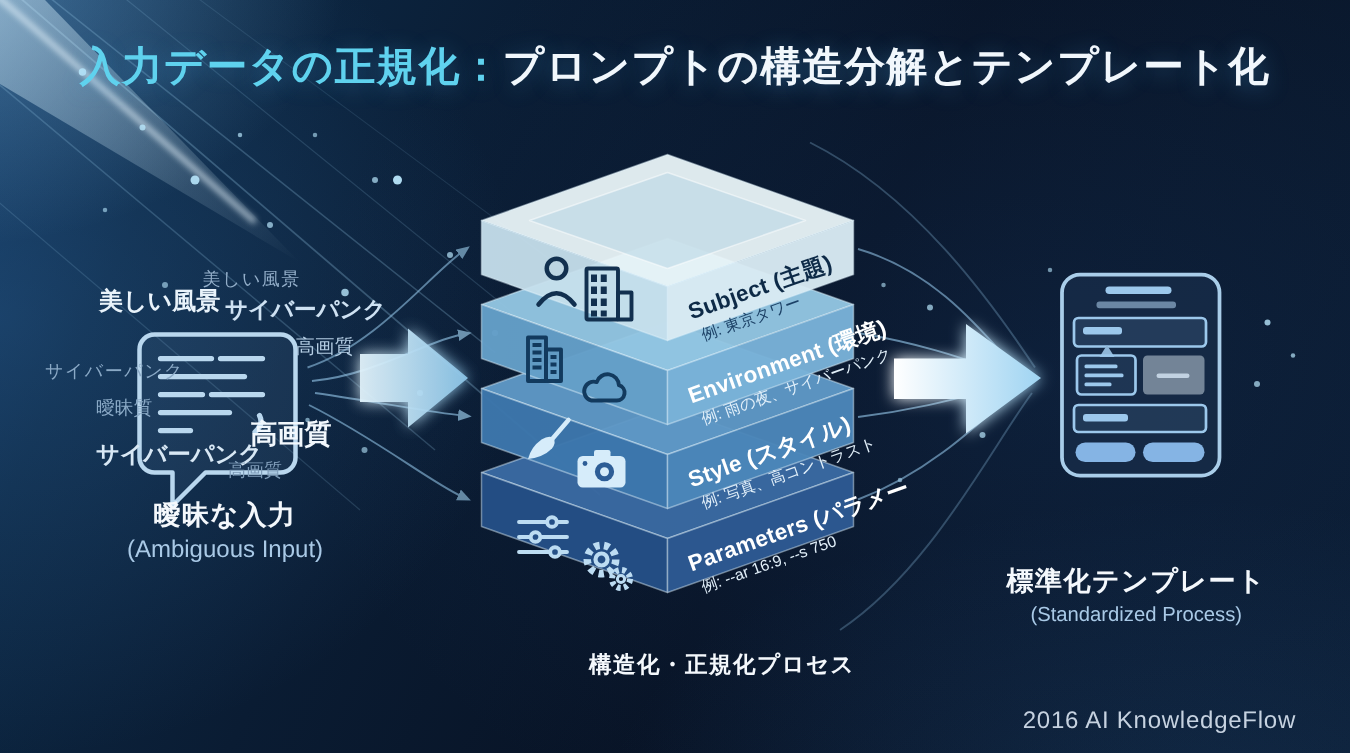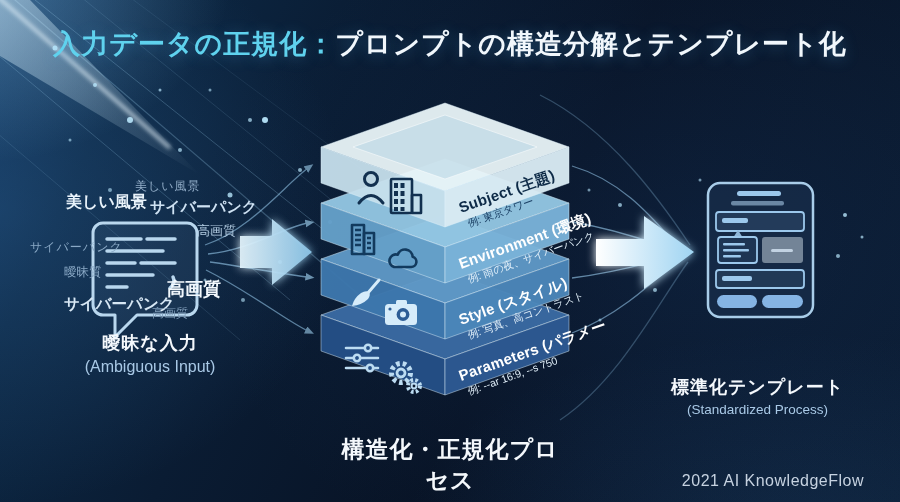--- a/index.html
+++ b/index.html
@@ -30,21 +30,21 @@
   .w6{left:64px;top:266px;font-size:12.5px;color:#8aa9c6;}
   .w7{left:167px;top:280px;font-size:18px;font-weight:bold;color:#f2f8fd;}
   .w8{left:64px;top:296px;font-size:15.5px;font-weight:600;color:#d8e8f5;}
   .w9{left:152px;top:307px;font-size:12px;color:#7f9cb8;}
   .cap{text-align:center;}
   .cap .jp{font-size:18px;font-weight:bold;color:#f4f8fc;letter-spacing:1px;}
   .cap .en{font-size:13.5px;color:#a9c9e6;margin-top:3px;}
   #cap-left{left:40px;top:331px;width:220px;}
   #cap-left .en{font-size:16px;}
   #cap-stack{left:330px;top:434px;width:240px;}
-  #cap-stack .jp{font-size:23px;}
+  #cap-stack .jp{font-size:15px;text-align:right;}
   #cap-card{left:660px;top:331px;width:195px;margin-top:44px;}
   #footer{
     right:36px;bottom:12px;font-size:16px;color:#c6d2e0;letter-spacing:.5px;
   }
   svg{display:block;}
   .stack-name{font-size:15px;font-weight:bold;letter-spacing:.2px;}
   .stack-ex{font-size:10.5px;}
 </style>
 </head>
 <body>
@@ -289,15 +289,15 @@
     <rect x="27" y="101" width="30" height="5" rx="2" fill="#9cc8ec"></rect>
     <rect x="22" y="120" width="40" height="13" rx="6.5" fill="#85b4e4"></rect>
     <rect x="67" y="120" width="41" height="13" rx="6.5" fill="#85b4e4"></rect>
   </svg>
 
   <div id="cap-card" class="abs cap">
     <div class="jp">標準化テンプレート</div>
     <div class="en">(Standardized Process)</div>
   </div>
 
-  <div id="footer" class="abs">2021 AI KnowledgeFlow</div>
+  <div id="footer" class="abs">2016 AI KnowledgeFlow</div>
 
 </div>
 
 </body></html>

